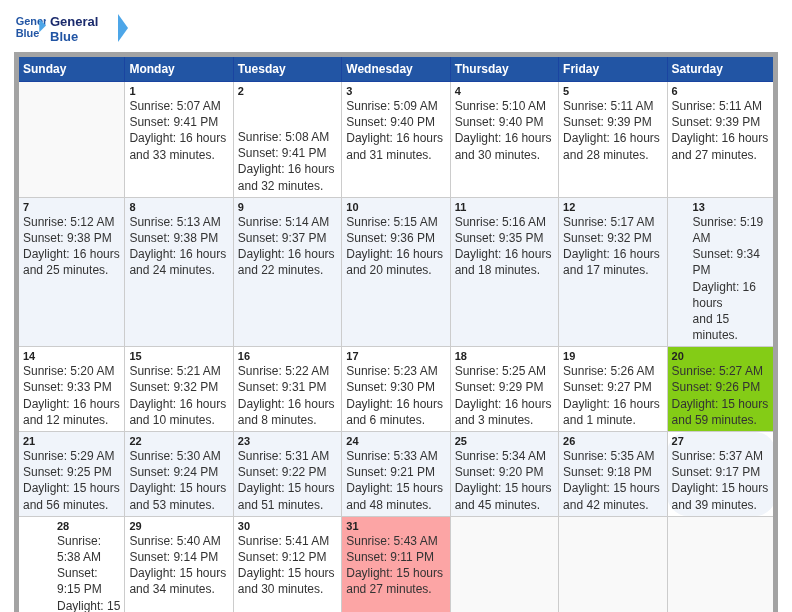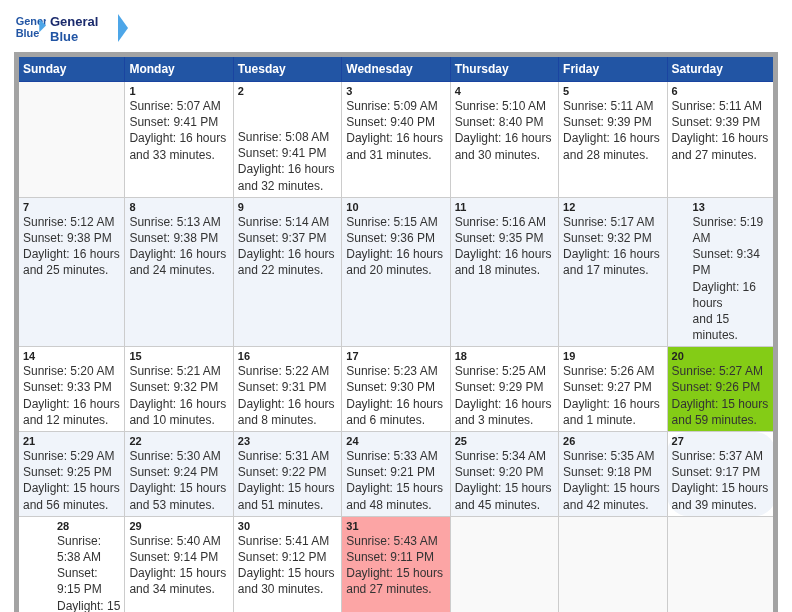--- a/index.html
+++ b/index.html
@@ -148,21 +148,21 @@
           <td style="background: rgb(255, 255, 255);">
             <span class="day-num">3</span>
             <div class="cell-info" style="white-space: pre-line;">Sunrise: 5:09 AM
 Sunset: 9:40 PM
 Daylight: 16 hours
 and 31 minutes.</div>
           </td>
           <td style="background: rgb(255, 255, 255);">
             <span class="day-num">4</span>
             <div class="cell-info" style="white-space: pre-line;">Sunrise: 5:10 AM
-Sunset: 8:40 PM
+Sunset: 9:40 PM
 Daylight: 16 hours
 and 30 minutes.</div>
           </td>
           <td style="background: rgb(255, 255, 255);">
             <span class="day-num">5</span>
             <div class="cell-info" style="white-space: pre-line;">Sunrise: 5:11 AM
 Sunset: 9:39 PM
 Daylight: 16 hours
 and 28 minutes.</div>
           </td>

